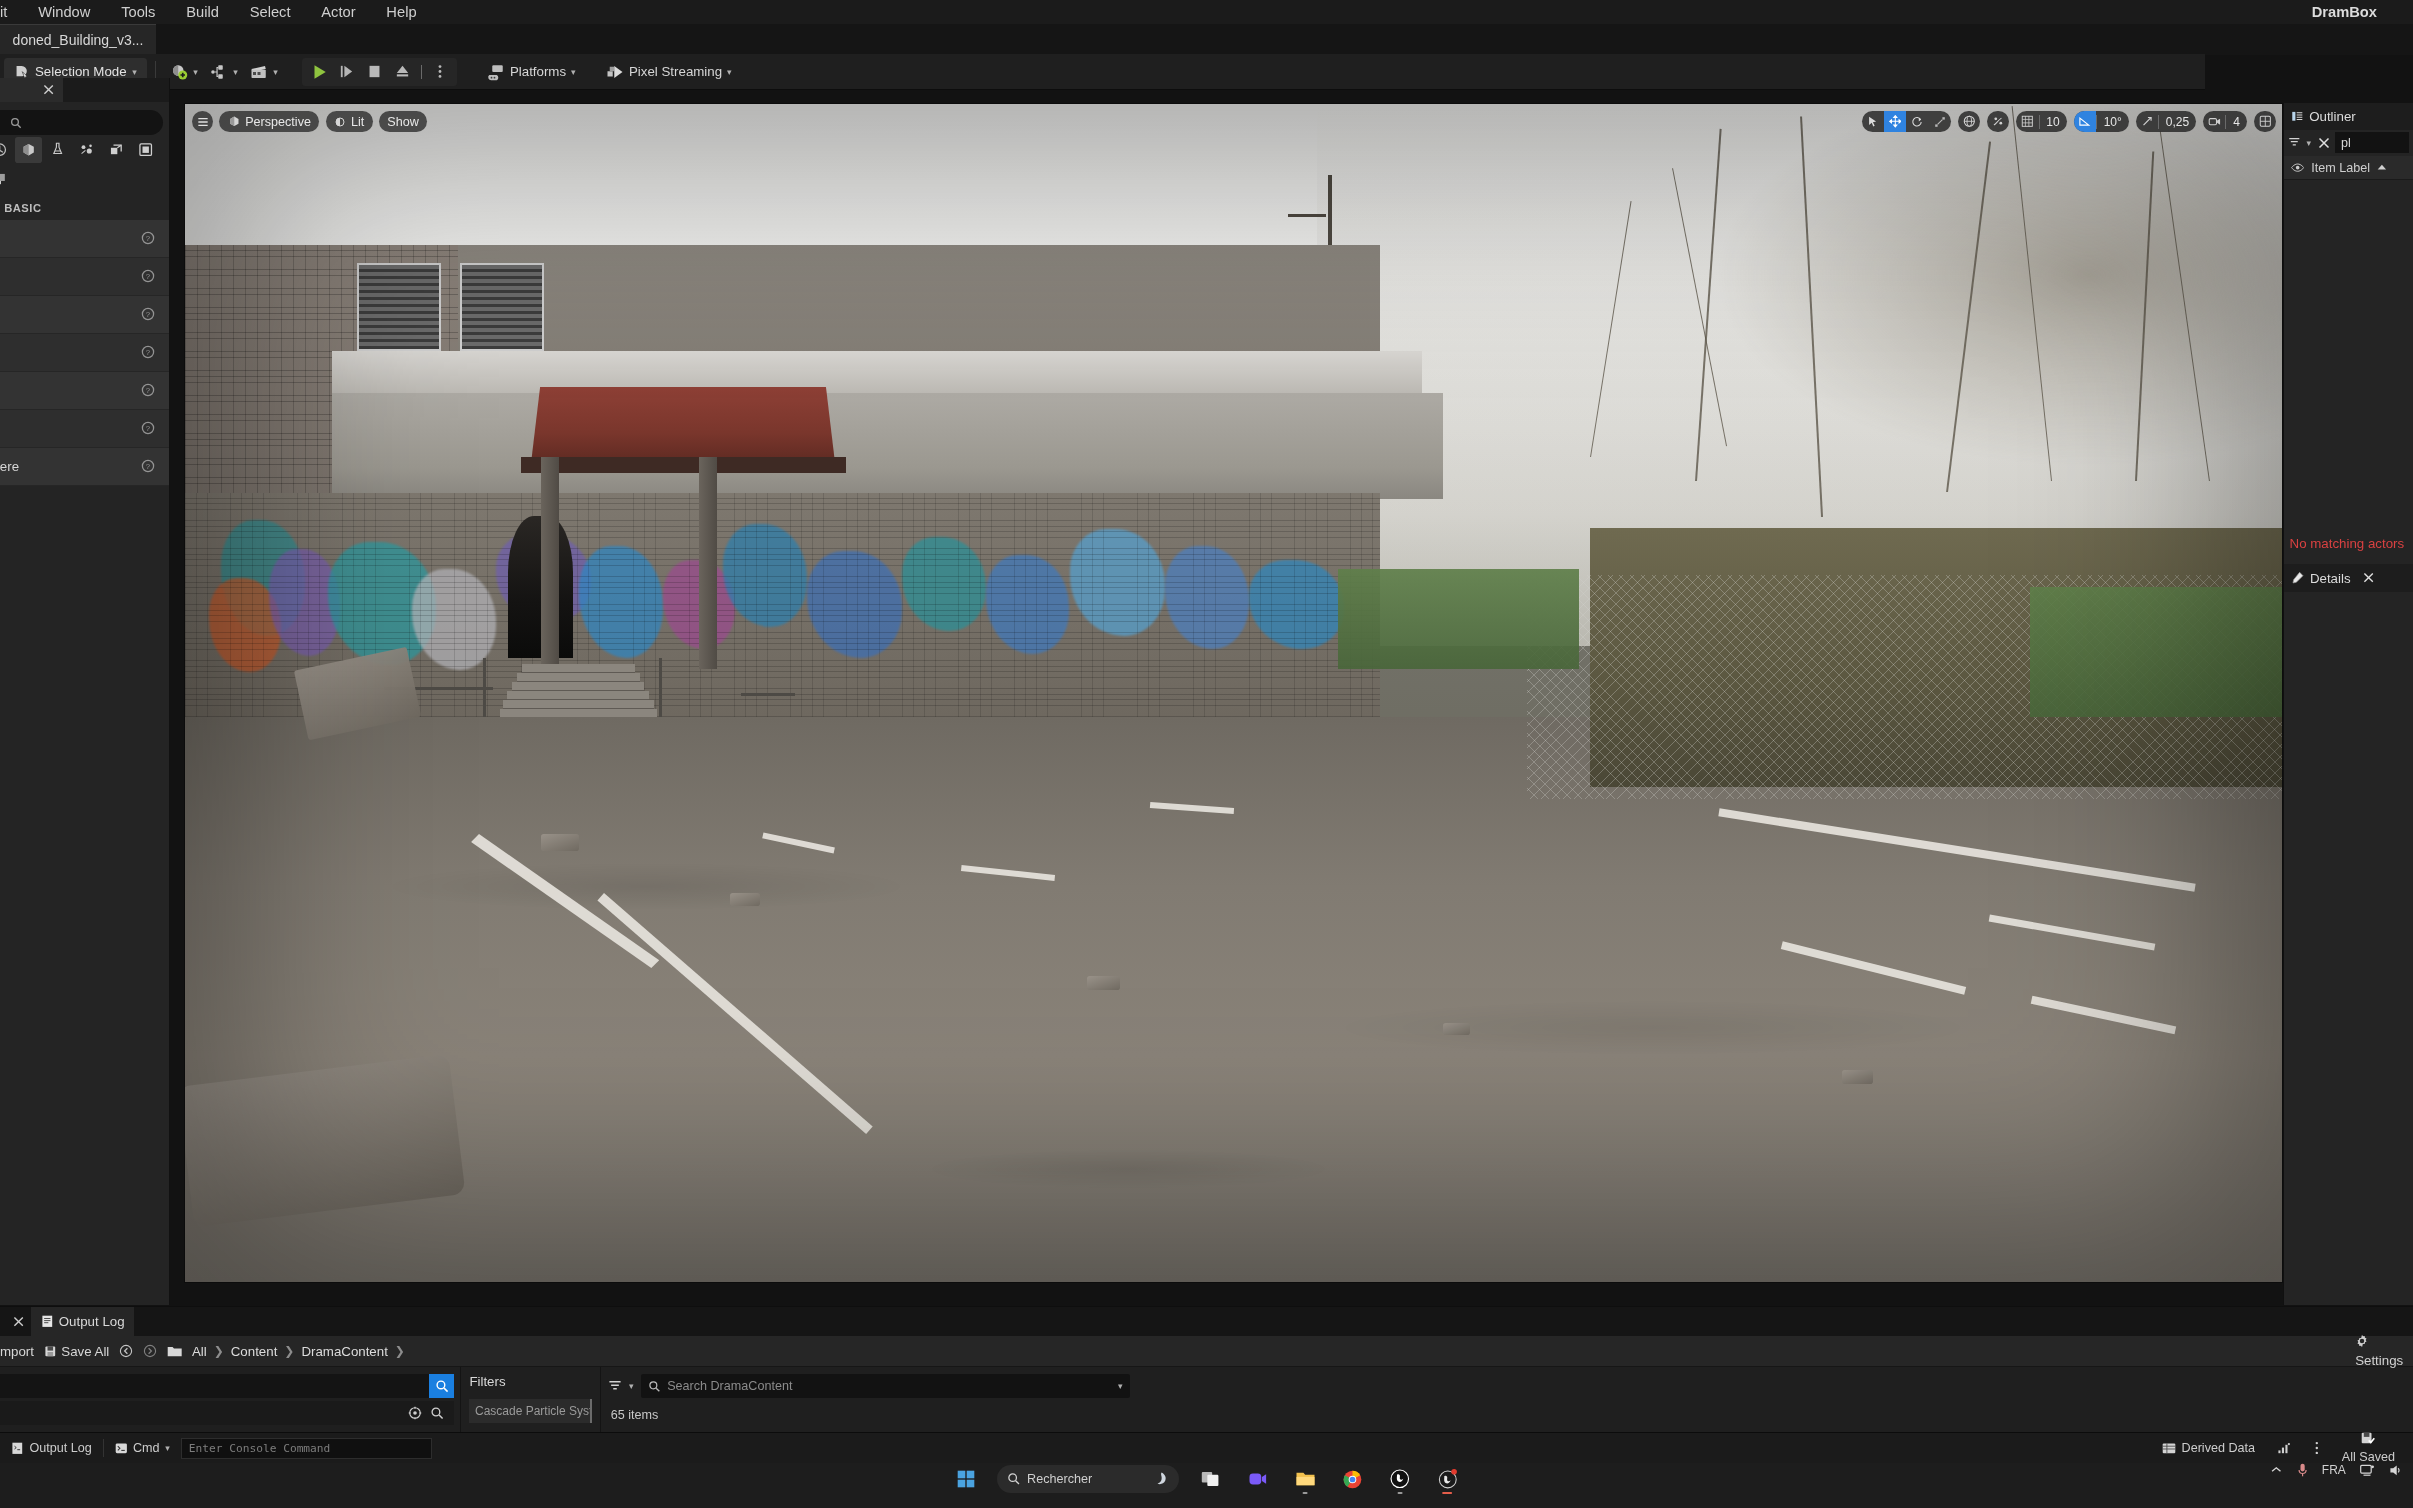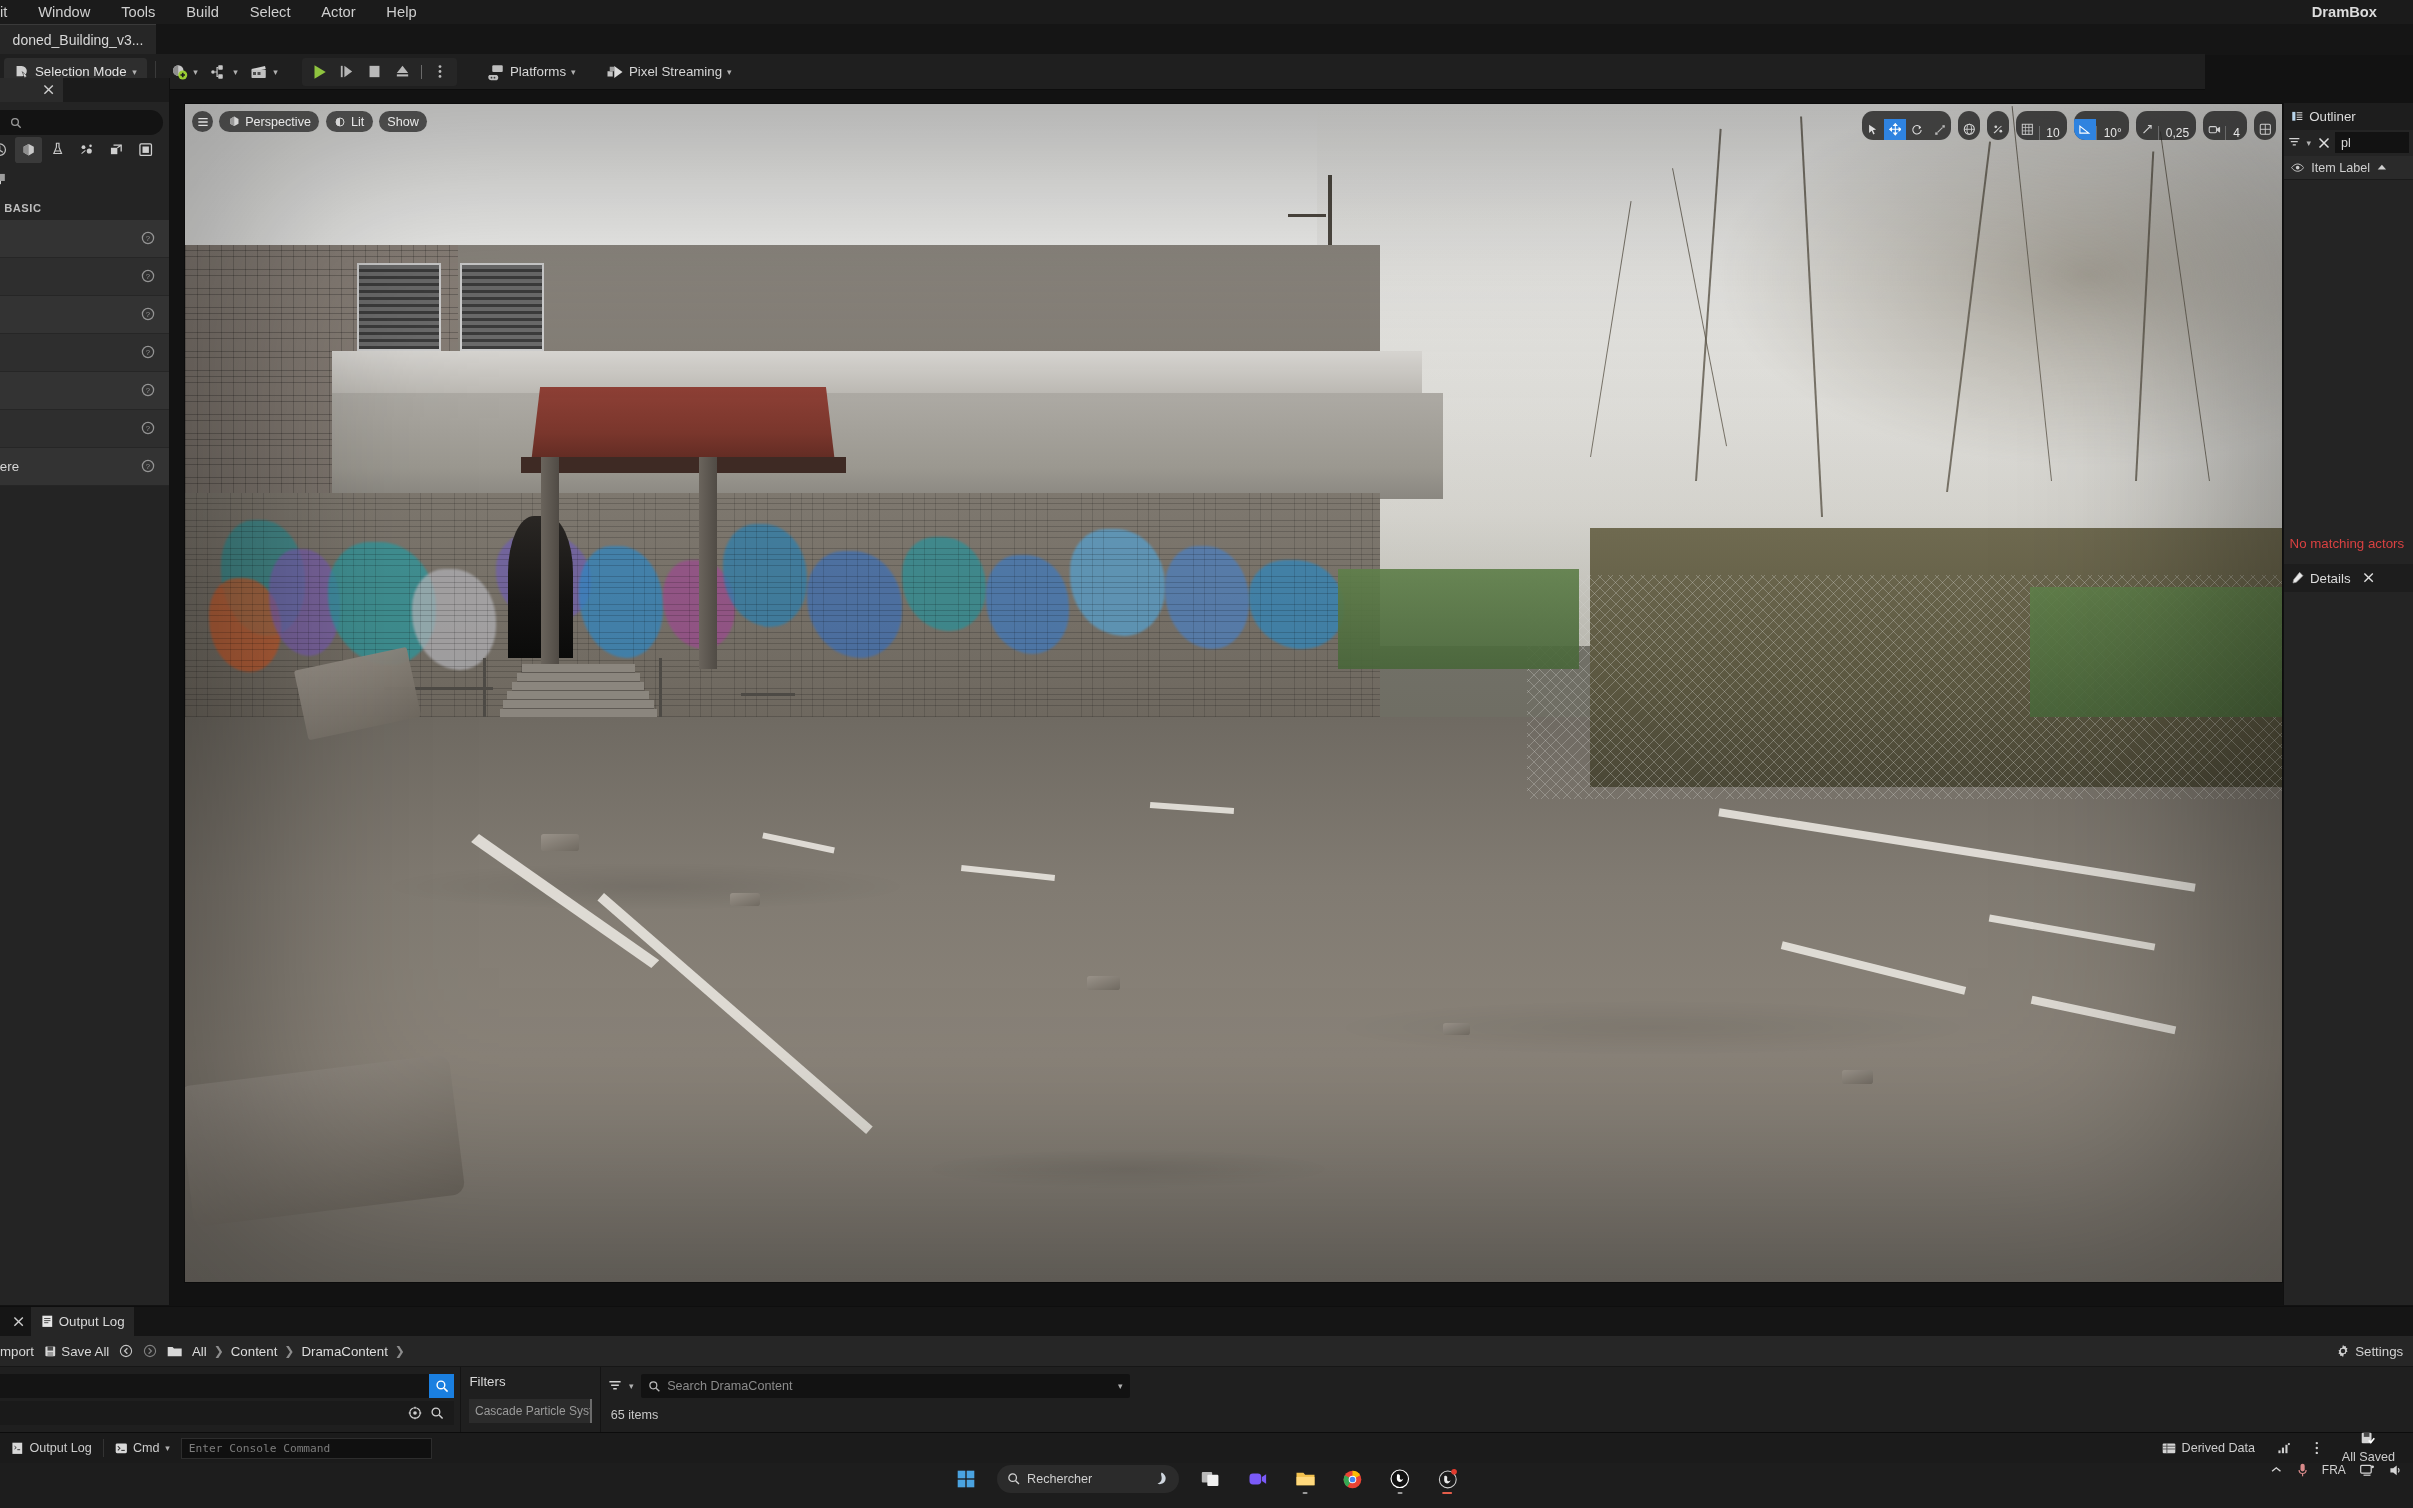--- a/index.html
+++ b/index.html
@@ -104,22 +104,22 @@
     background:#6b6b66; overflow:hidden; border:0.7px solid #0c0c0c;
   }
   .vp-pill {
     background:rgba(30,30,30,.72); border-radius:11.2px; height:21px;
     display:flex; align-items:center; gap:4.9px; padding:0 8.4px;
     font-size:12.6px; color:#e8e8e8; white-space:nowrap;
   }
   #vp-tl { position:absolute; left:7px; top:7px; display:flex; align-items:center; gap:6.3px; z-index:9; }
   #vp-tr { position:absolute; right:5.6px; top:7px; display:flex; align-items:center; gap:7px; z-index:9; }
   .vgrp {
-    background:rgba(30,30,30,.78); border-radius:11.2px; height:29px;
-    display:flex; align-items:flex-end; overflow:hidden;
+    background:rgba(30,30,30,.78); border-radius:11.2px; height:21px;
+    display:flex; align-items:center; overflow:hidden;
   }
   .vgrp .vb {
     width:22.3px; height:21px; display:flex; align-items:center; justify-content:center;
   }
   .vgrp .vb.on { background:#2f83e0; }
   .vgrp .vval {
     font-size:12px; color:#e6e6e6; padding:0 7px; min-width:21px; text-align:center;
   }
   .vdiv { width:0.7px; height:14px; background:#6a6a6a; }
 
@@ -268,21 +268,21 @@
     display:flex; align-items:center; gap:5.6px; height:29px; padding:0 9.8px;
     background:#262626; font-size:13.3px; color:#d9d9d9;
   }
   #cbbar {
     height:31px; display:flex; align-items:center; gap:9.8px; padding:0 8.4px; background:#262626;
     border-bottom:0.7px solid #161616; position:relative;
   }
   .cbbtn { display:flex; align-items:center; gap:4.9px; font-size:13.3px; color:#d6d6d6; white-space:nowrap; }
   .crumb { display:flex; align-items:center; gap:7px; font-size:13.3px; color:#dcdcdc; }
   .crumb .sep { color:#8d8d8d; font-size:12px; }
-  #cbsettings { position:absolute; right:9.8px; display:flex; align-items:flex-start; gap:5.6px; font-size:13.3px; color:#d2d2d2; }
+  #cbsettings { position:absolute; right:9.8px; display:flex; align-items:flex-start; gap:5.6px; font-size:13.3px; color:#d2d2d2;flex-direction:column; }
 
   #cbbody { position:absolute; left:0; right:0; top:60px; bottom:0; display:flex; }
   #cbleft { width:461px; background:#1f1f1f; position:relative; border-right:0.7px solid #141414; }
   #cbleftsearch {
     position:absolute; left:-7px; top:7px; width:461px; height:24px; background:#141414;
     display:flex; align-items:center; justify-content:flex-end;
   }
   #cbleftsearch .sqbtn { width:25px; height:24px; background:#1a7fe0; display:flex; align-items:center; justify-content:center; }
   #cbleftrow2 {
     position:absolute; left:-7px; top:34px; width:461px; height:24px; background:#1a1a1a;

